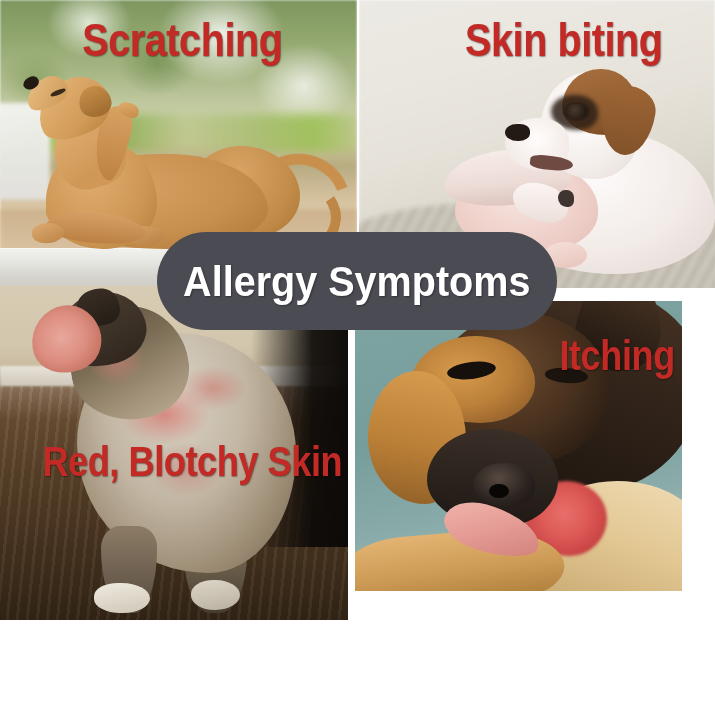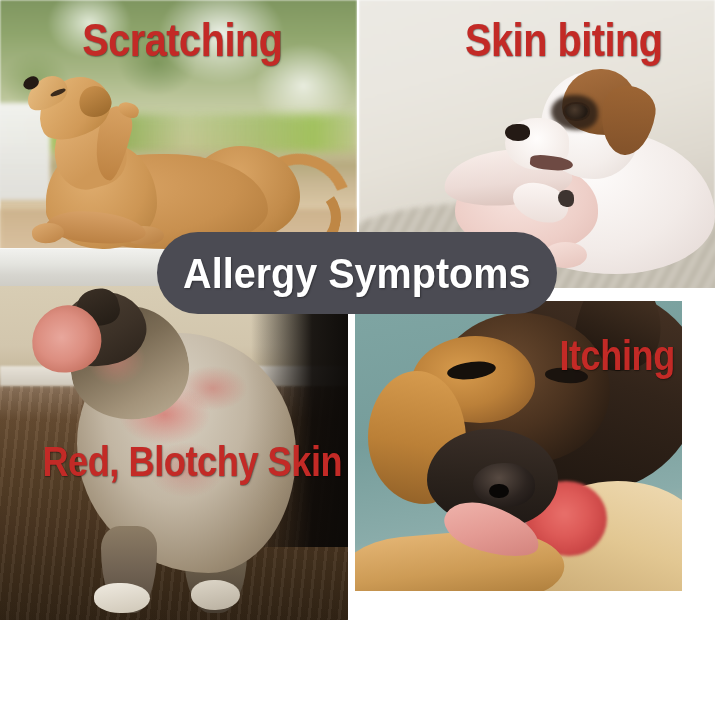--- a/index.html
+++ b/index.html
@@ -46,21 +46,21 @@
     z-index: 30;
     pointer-events: none;
   }
 
   
   .center-badge {
     position: absolute;
     left: 157px;
     top: 232px;
     width: 400px;
-    height: 82px;
+    height: 98px;
     background: #4b4b53;
     border-radius: 49px;
     display: flex;
     align-items: center;
     justify-content: center;
     z-index: 50;
   }
   .center-badge-text {
     color: #ffffff;
     font-family: "Liberation Sans Narrow", "Liberation Sans", sans-serif;

